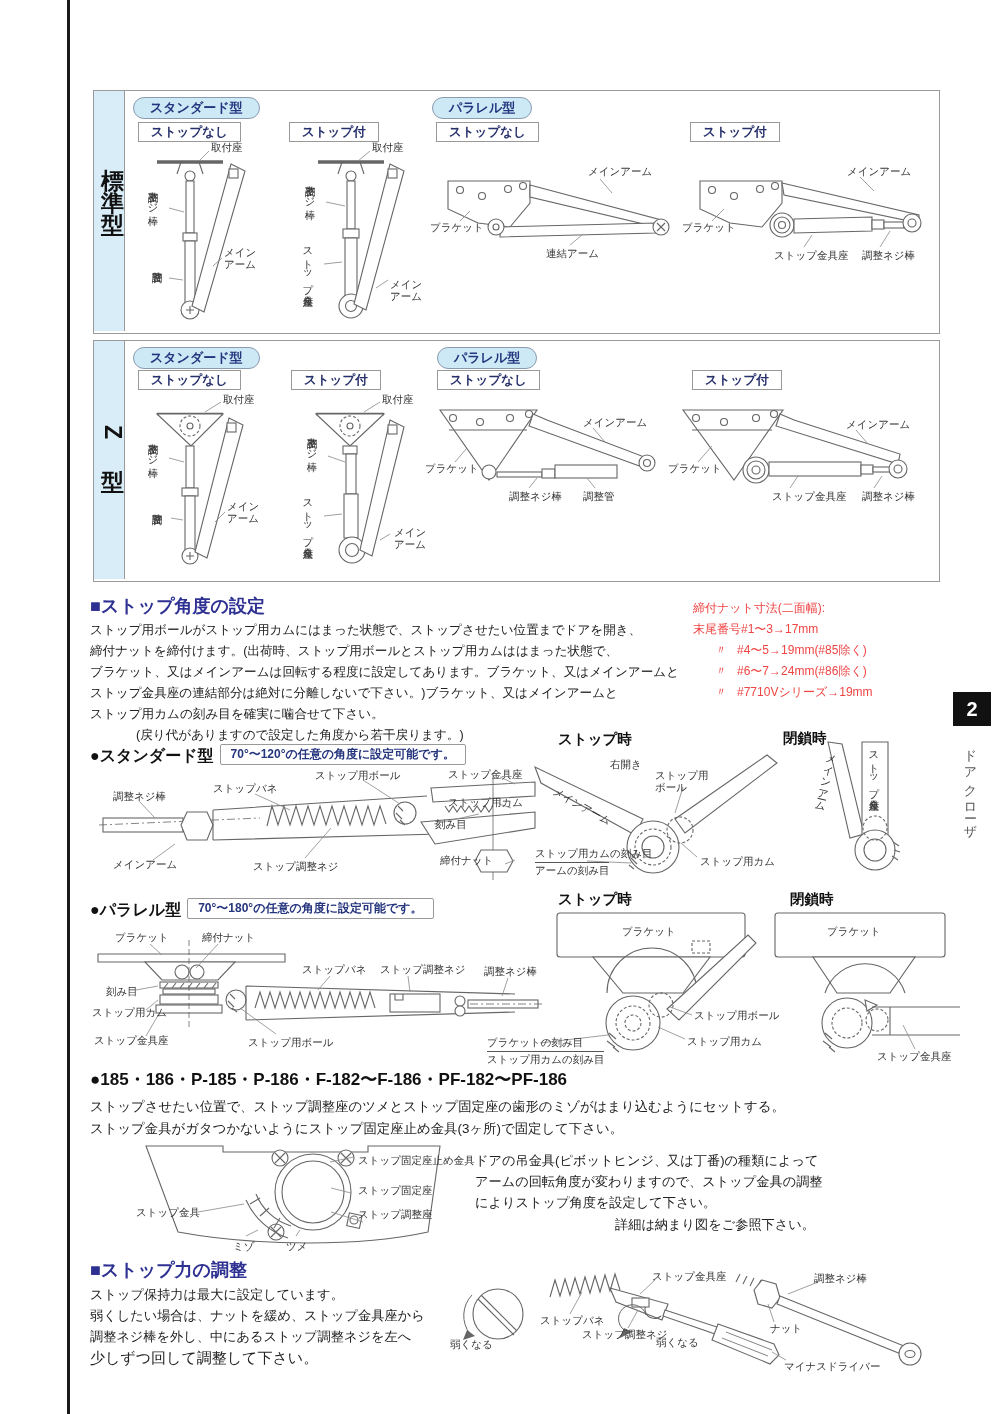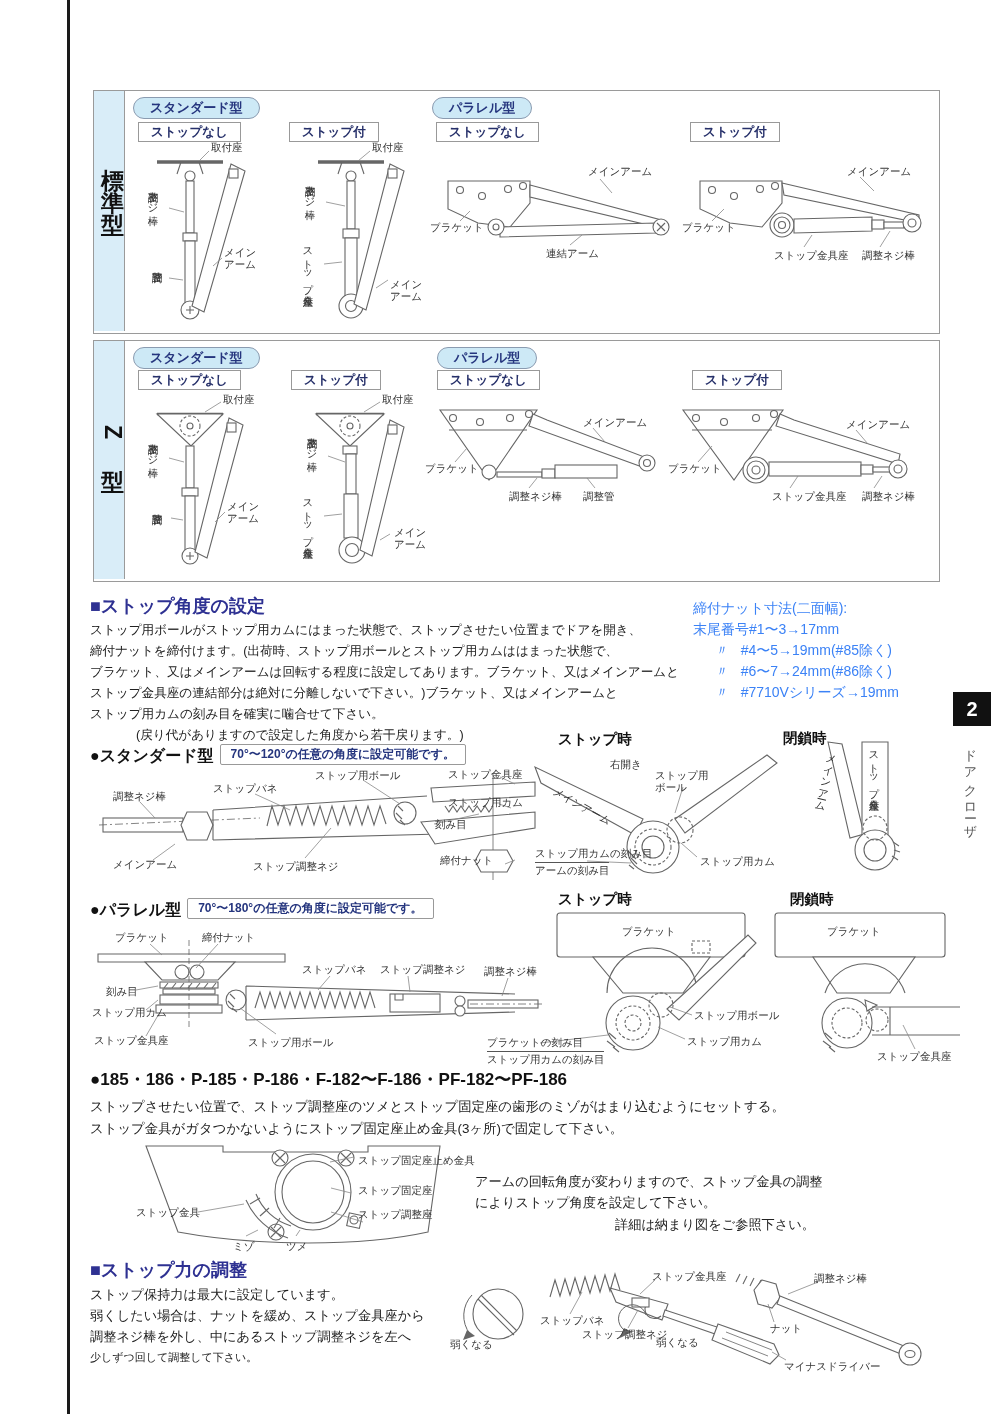--- a/index.html
+++ b/index.html
@@ -21,21 +21,21 @@
         font-weight:bold;color:#25357e;font-size:13px;padding:1px 16px;line-height:18px;white-space:nowrap;}
   .varbox{position:absolute;background:#fff;border:1px solid #999;font-weight:bold;color:#26306a;
         font-size:12.5px;padding:0 12px;line-height:18px;white-space:nowrap;}
   .range{display:inline-block;border:1px solid #999;border-radius:2px;color:#25357e;font-weight:bold;
         font-size:12px;padding:0 10px;line-height:19px;background:#fff;vertical-align:3px;margin-left:6px;white-space:nowrap;}
   .tabnum{position:absolute;left:953px;top:692px;width:38px;height:34px;background:#111;color:#fff;
         font-weight:bold;font-size:20px;text-align:center;line-height:34px;}
   .tablbl{position:absolute;left:961px;top:740px;writing-mode:vertical-rl;font-size:13px;color:#555;letter-spacing:3px;}
   .leftrule{position:absolute;left:67px;top:0;width:3px;height:1414px;background:#1a1a1a;}
   svg{position:absolute;overflow:visible;}
-  .nutln{position:absolute;font-size:14px;color:#3b82f6;white-space:nowrap;line-height:21px;}
+  .nutln{position:absolute;font-size:12px;color:#ef4444;white-space:nowrap;line-height:21px;}
 </style>
 </head>
 <body>
 
 <div id="page">
 
   <div class="leftrule"></div>
   <div class="tabnum">2</div>
   <div class="tablbl">ドアクローザ</div>
 
@@ -499,29 +499,30 @@
       </g>
     </svg>
     <div class="lbl" style="left:230px;top:12px;">ストップ固定座止め金具</div>
     <div class="lbl" style="left:230px;top:42px;">ストップ固定座</div>
     <div class="lbl" style="left:230px;top:66px;">ストップ調整座</div>
     <div class="lbl" style="left:8px;top:64px;">ストップ金具</div>
     <div class="lbl" style="left:105px;top:98px;">ミゾ</div>
     <div class="lbl" style="left:158px;top:98px;">ツメ</div>
   </div>
 
+  <div class="bodyln" style="left:475px;top:1150px;font-size:13.2px;">ドアの吊金具(ピボットヒンジ、又は丁番)の種類によって</div>
   <div class="bodyln" style="left:475px;top:1171px;font-size:13.2px;">アームの回転角度が変わりますので、ストップ金具の調整</div>
   <div class="bodyln" style="left:475px;top:1192px;font-size:13.2px;">によりストップ角度を設定して下さい。</div>
   <div class="bodyln" style="left:615px;top:1214px;font-size:13.2px;">詳細は納まり図をご参照下さい。</div>
 
   <div class="ttl" style="left:90px;top:1258px;font-size:18px;">■ストップ力の調整</div>
   <div class="bodyln" style="left:90px;top:1284px;font-size:13.2px;">ストップ保持力は最大に設定しています。</div>
   <div class="bodyln" style="left:90px;top:1305px;font-size:13.2px;text-align:right;">弱くしたい場合は、ナットを緩め、ストップ金具座から</div>
   <div class="bodyln" style="left:90px;top:1326px;font-size:13.2px;">調整ネジ棒を外し、中にあるストップ調整ネジを左へ</div>
-  <div class="bodyln" style="left:90px;top:1347px;font-size:11px;">少しずつ回して調整して下さい。</div>
+  <div class="bodyln" style="left:90px;top:1347px;font-size:15px;">少しずつ回して調整して下さい。</div>
 
   <div class="abs" style="left:448px;top:1282px;width:90px;height:78px;">
     <svg width="90" height="78" viewBox="0 0 90 78">
       <g stroke="#666" fill="none" stroke-width="1.1">
         <circle cx="50" cy="32" r="25" fill="#fff"></circle>
         <path d="M33,13 L69,49 M30,17 L66,53"></path>
         <path d="M22,52 A30,30 0 0 1 24,13" stroke-width="1"></path>
         <polygon points="19,48 27,54 15,58" fill="#666" stroke="none"></polygon>
       </g>
     </svg>

